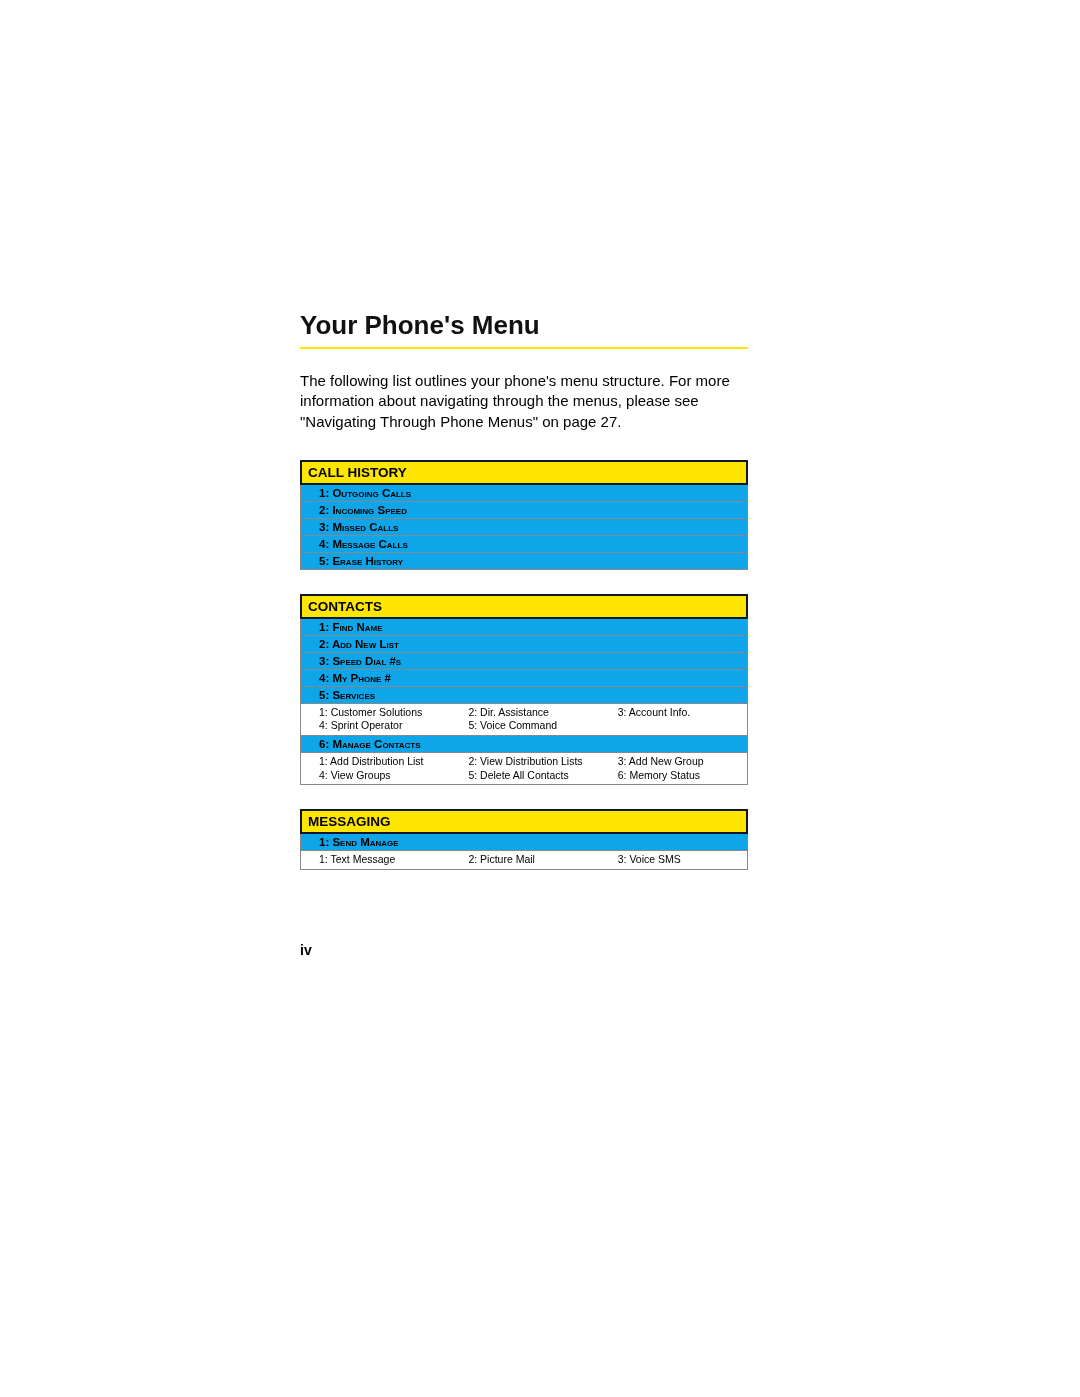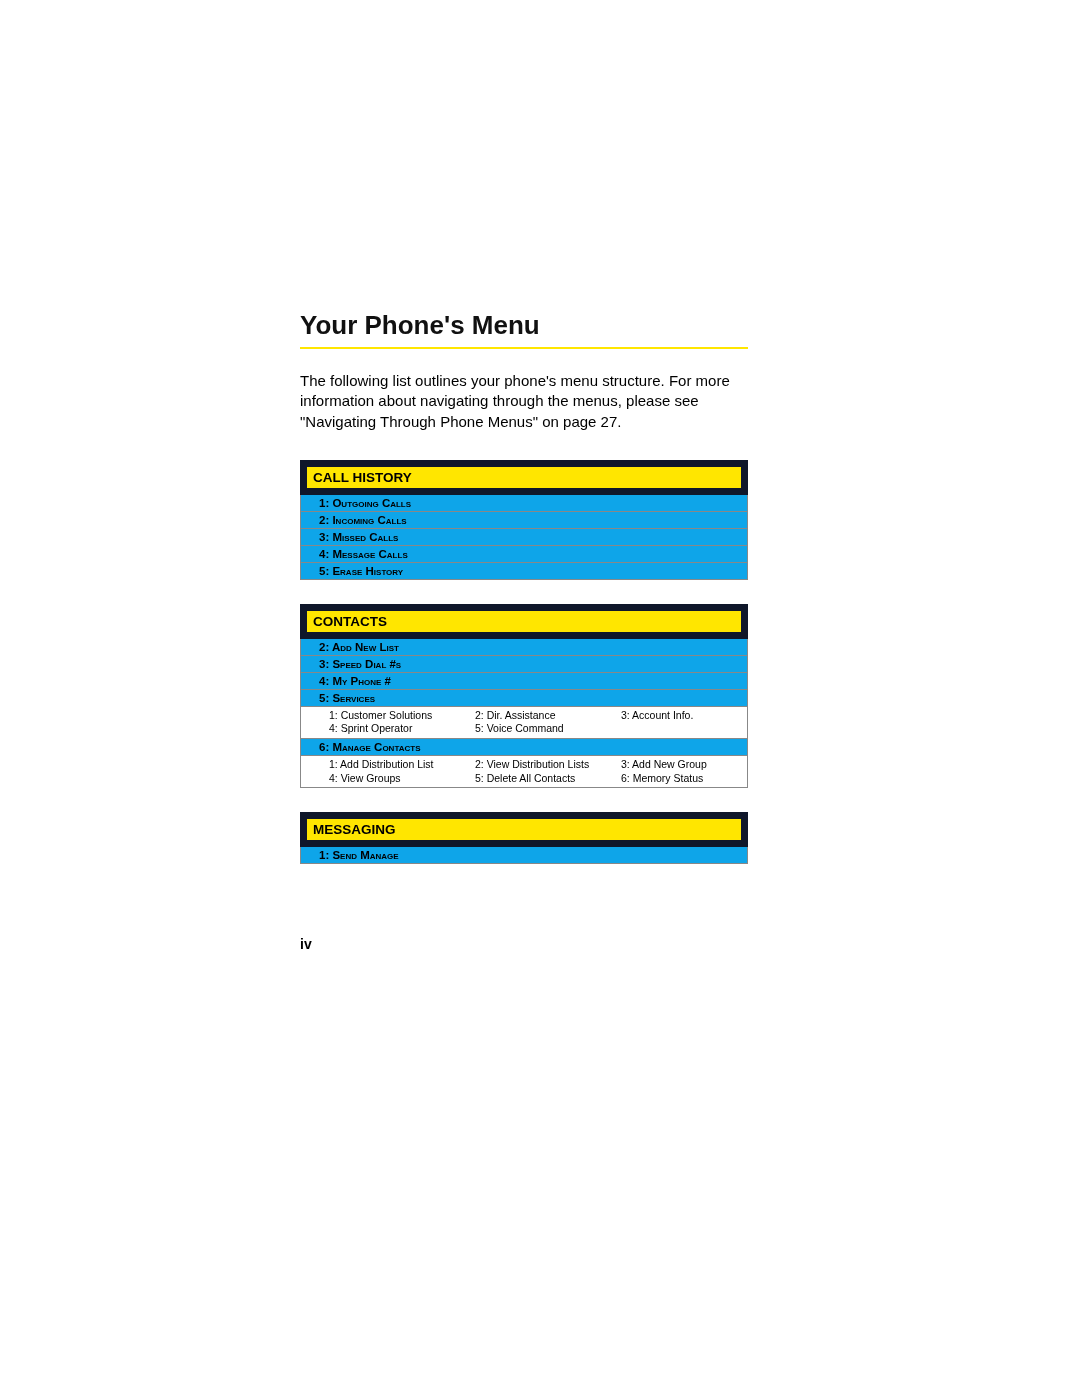--- a/index.html
+++ b/index.html
@@ -31,21 +31,21 @@
     font-size: 15px;
     line-height: 1.35;
     color: #000;
     margin: 7px 0 28px 0;
   }
   .section {
     margin-bottom: 24px;
   }
   .section-header {
     background: #ffe600;
-    border: 7px solid #0f172a;
+    border: 2px solid #0f172a;
     padding: 3px 6px 3px 6px;
     font-weight: 700;
     font-size: 13.5px;
     font-family: "Segoe UI", Arial, sans-serif;
     color: #000;
     text-transform: uppercase;
   }
   .menu-row {
     background: #0ea5e9;
     border-left: 1px solid #888;
@@ -56,21 +56,21 @@
     font-weight: 700;
     font-variant: small-caps;
     font-family: Verdana, Geneva, sans-serif;
     color: #000;
   }
   .sub-row {
     background: #fff;
     border-left: 1px solid #888;
     border-right: 1px solid #888;
     border-bottom: 1px solid #888;
-    padding: 2px 6px 2px 28px;
+    padding: 2px 6px 2px 18px;
     font-size: 10.5px;
     font-family: Verdana, Geneva, sans-serif;
     color: #000;
     display: grid;
     grid-template-columns: 1.05fr 1.05fr 1fr;
     column-gap: 20px;
     line-height: 1.3;
   }
   .page-num {
     font-family: "Segoe UI", Arial, sans-serif;
@@ -85,28 +85,29 @@
 <div class="page">
 
   <h1 class="title">Your Phone's Menu</h1>
   <div class="title-underline"></div>
 
   <p class="intro">The following list outlines your phone's menu structure. For more information about navigating through the menus, please see "Navigating Through Phone Menus" on page 27.</p>
 
   <div class="section">
     <div class="section-header">Call History</div>
     <div class="menu-row">1: Outgoing Calls</div>
-    <div class="menu-row">2: Incoming Calls</div>
+    <div class="menu-row">2: Incoming Speed</div>
     <div class="menu-row">3: Missed Calls</div>
     <div class="menu-row">4: Message Calls</div>
     <div class="menu-row">5: Erase History</div>
   </div>
 
   <div class="section">
     <div class="section-header">Contacts</div>
+    <div class="menu-row">1: Find Name</div>
     <div class="menu-row">2: Add New List</div>
     <div class="menu-row">3: Speed Dial #s</div>
     <div class="menu-row">4: My Phone #</div>
     <div class="menu-row">5: Services</div>
     <div class="sub-row">
       <span>1: Customer Solutions</span>
       <span>2: Dir. Assistance</span>
       <span>3: Account Info.</span>
       <span>4: Sprint Operator</span>
       <span>5: Voice Command</span>
@@ -119,17 +120,22 @@
       <span>3: Add New Group</span>
       <span>4: View Groups</span>
       <span>5: Delete All Contacts</span>
       <span>6: Memory Status</span>
     </div>
   </div>
 
   <div class="section">
     <div class="section-header">Messaging</div>
     <div class="menu-row">1: Send Manage</div>
+    <div class="sub-row">
+      <span>1: Text Message</span>
+      <span>2: Picture Mail</span>
+      <span>3: Voice SMS</span>
+    </div>
   </div>
 
   <div class="page-num">iv</div>
 
 </div>
 
 </body></html>

